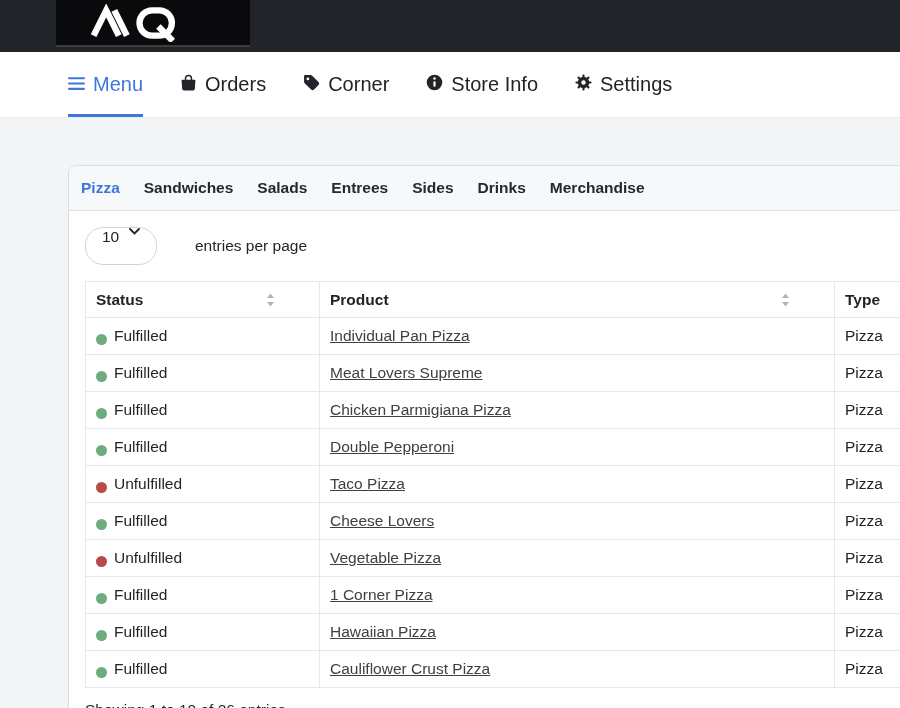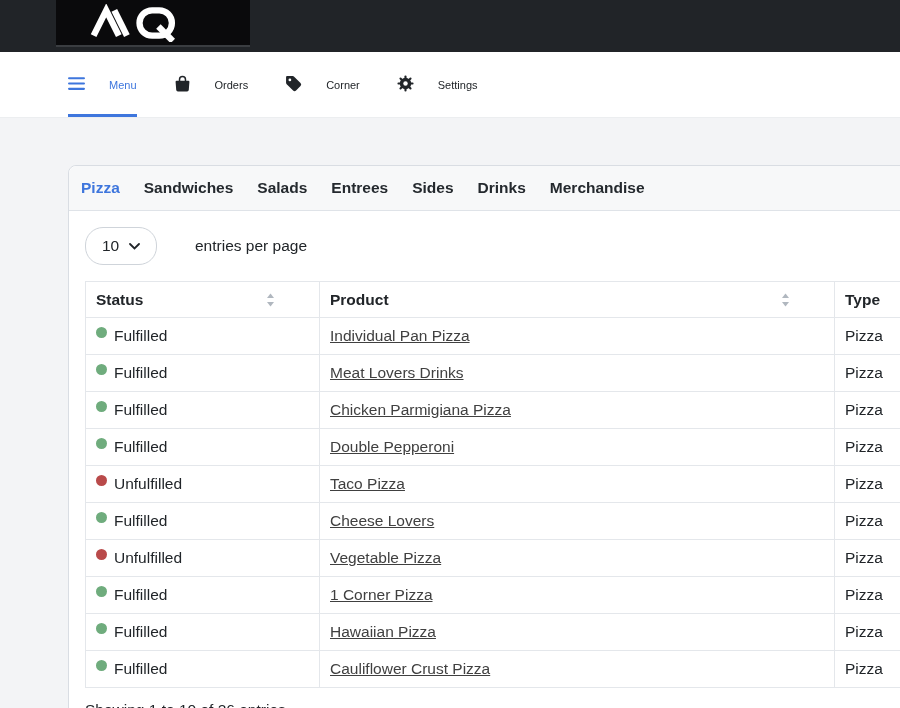--- a/index.html
+++ b/index.html
@@ -17,21 +17,21 @@
     display:flex; align-items:center; justify-content:center;
     border-bottom:2px solid #3a3d41; cursor:pointer;
   }
 
   
   .navbar {
     height:66px; background:#ffffff; display:flex; align-items:stretch;
     padding-left:68px; gap:37px; border-bottom:1px solid #eceef0;
   }
   .nav-item {
-    display:flex; align-items:center; gap:24px; font-size:11px;
+    display:flex; align-items:center; gap:8px; font-size:20px;
     color:#212529; text-decoration:none; cursor:pointer;
     border-bottom:3px solid transparent; padding-top:3px; white-space:nowrap;
   }
   .nav-item svg { flex:0 0 auto; }
   .nav-item.active { color:#3e76dd; border-bottom-color:#3e76dd; }
 
   
   .content { padding:47px 0 0 68px; }
   .card {
     width:860px; background:#ffffff;
@@ -45,38 +45,38 @@
   .tab {
     font-weight:700; font-size:15.5px; color:#24292e;
     text-decoration:none; cursor:pointer; white-space:nowrap;
   }
   .tab.active { color:#3e76dd; }
   .card-body { padding:16px; }
 
   .page-size-row { display:flex; align-items:center; gap:14px; margin-bottom:16px; }
   .select {
     width:72px; height:38px; border:1px solid #cfd4da; border-radius:18px;
-    background:#fff; display:flex; align-items:center; justify-content:center;
+    background:#fff; display:flex; justify-content:center;
     gap:10px; font-size:15.5px; cursor:pointer;
   }
   .entries-label { font-size:15.5px;margin-left:24px; }
 
   
   table {
     border-collapse:collapse; table-layout:fixed; width:1000px;
     background:#fff; font-size:15.5px; border:1px solid #dee2e6;
   }
   th, td { border:1px solid #e4e7eb; padding:8px 10px; text-align:left; vertical-align:middle; }
   th { font-weight:700; position:relative; cursor:pointer; height:36px; }
   td { height:37px; }
   .sort-icon {
     position:absolute; right:44px; top:50%; transform:translateY(-50%);
     display:flex; flex-direction:column; align-items:center; gap:2px; line-height:0;
   }
-  .status-cell { display:flex; align-items:flex-start; gap:7px; }
+  .status-cell { display:flex; align-items:flex-end; gap:7px; }
   .dot { width:11px; height:11px; border-radius:50%; flex:0 0 auto; }
   a.product-link { color:#404040; text-decoration:underline; cursor:pointer; }
 
   .summary { margin-top:13px; font-size:15.5px; color:#212529; }
 </style>
 </head>
 <body>
 
 <header class="topbar">
   <div class="logo-box" aria-label="AIQ">
@@ -108,20 +108,28 @@
     </a>
 
     <a class="nav-item">
       <span class="icon"><svg width="17" height="17" viewBox="0 0 16 16" fill="currentColor">
           <path d="M1 2.2C1 1.5 1.5 1 2.2 1h5a2 2 0 0 1 1.4.6l6 6a2 2 0 0 1 0 2.8l-4.2 4.2a2 2 0 0 1-2.8 0l-6-6A2 2 0 0 1 1 7.2z"></path>
           <circle cx="4.6" cy="4.6" r="1.3" fill="#ffffff"></circle>
         </svg></span>
       <span>Corner</span>
     </a>
 
+    <a class="nav-item">
+      <span class="icon"><svg width="17" height="17" viewBox="0 0 16 16" fill="currentColor">
+          <circle cx="8" cy="8" r="7.3"></circle>
+          <rect x="7" y="6.8" width="2" height="5.2" rx="1" fill="#ffffff"></rect>
+          <circle cx="8" cy="4.3" r="1.15" fill="#ffffff"></circle>
+        </svg></span>
+      <span>Store Info</span>
+    </a>
 
     <a class="nav-item">
       <span class="icon"><svg width="17" height="17" viewBox="0 0 16 16" fill="currentColor">
           <g>
             <rect x="7" y="0.4" width="2" height="3.4" rx="0.9"></rect>
             <rect x="7" y="0.4" width="2" height="3.4" rx="0.9" transform="rotate(45 8 8)"></rect>
             <rect x="7" y="0.4" width="2" height="3.4" rx="0.9" transform="rotate(90 8 8)"></rect>
             <rect x="7" y="0.4" width="2" height="3.4" rx="0.9" transform="rotate(135 8 8)"></rect>
             <rect x="7" y="0.4" width="2" height="3.4" rx="0.9" transform="rotate(180 8 8)"></rect>
             <rect x="7" y="0.4" width="2" height="3.4" rx="0.9" transform="rotate(225 8 8)"></rect>
@@ -206,21 +214,21 @@
             </tr>
 
             <tr>
               <td>
                 <span class="status-cell">
                   <span class="dot" style="background-color: rgb(111, 172, 125);"></span>
                   <span>Fulfilled</span>
                 </span>
               </td>
               <td>
-                <a class="product-link">Meat Lovers Drinks</a>
+                <a class="product-link">Meat Lovers Supreme</a>
               </td>
               <td>Pizza</td>
             </tr>
 
             <tr>
               <td>
                 <span class="status-cell">
                   <span class="dot" style="background-color: rgb(111, 172, 125);"></span>
                   <span>Fulfilled</span>
                 </span>

